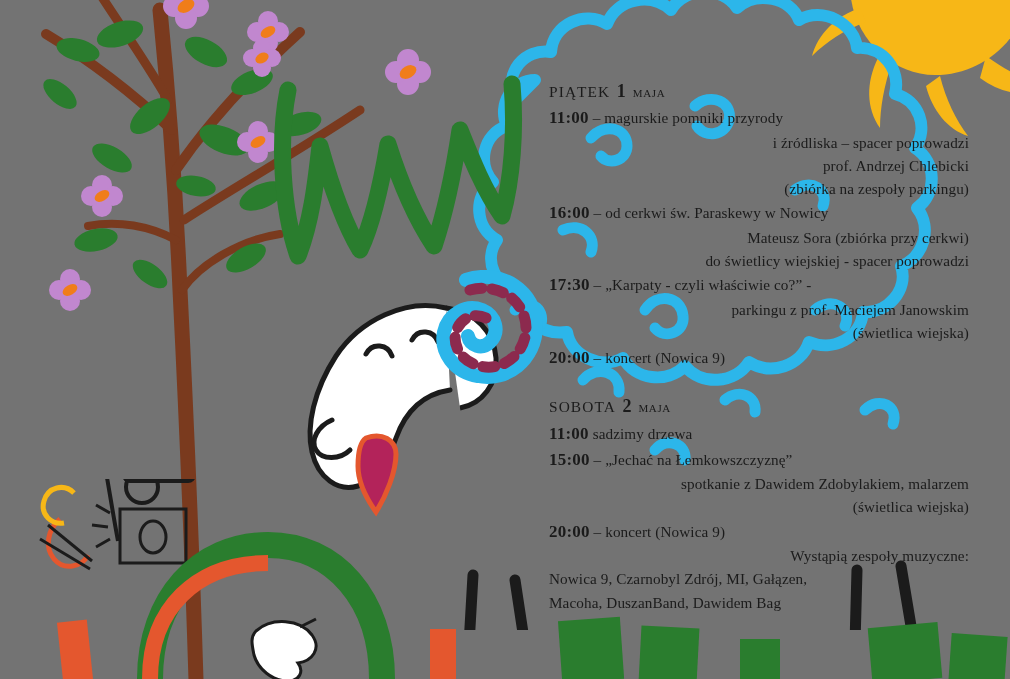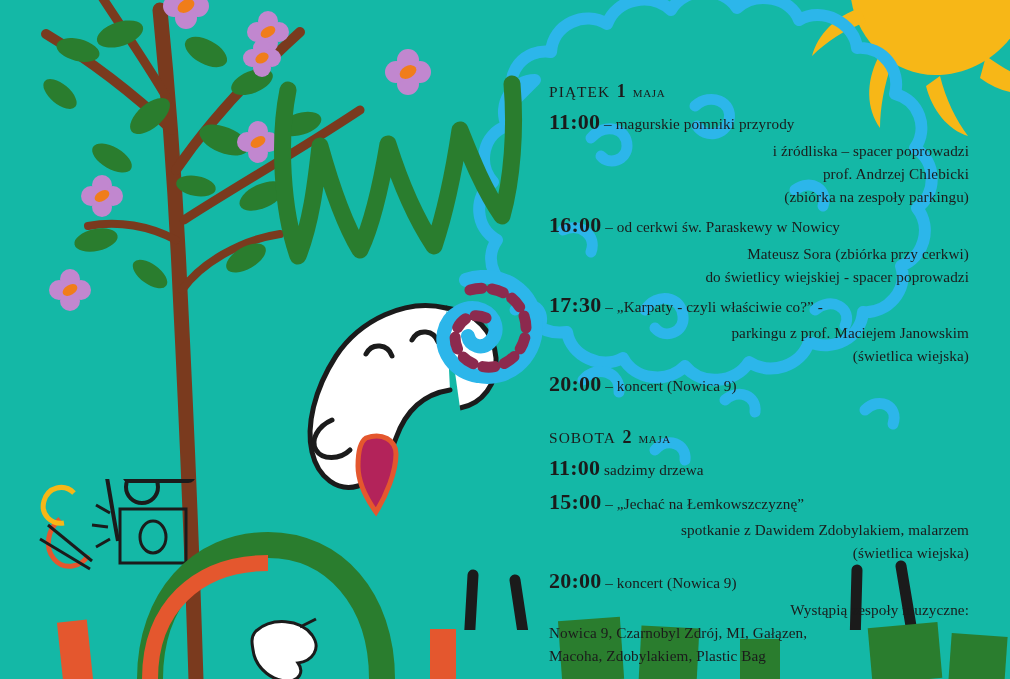--- a/index.html
+++ b/index.html
@@ -11,21 +11,21 @@
     height: 679px;
     overflow: hidden;
     background: #ffffff;
     font-family: "Liberation Serif", serif;
     position: relative;
   }
 
   .poster {
     position: absolute;
     inset: 0;
-    background: #14b8a6;
+    background: #737373;
     overflow: hidden;
   }
 
   
   .sun {
     position: absolute;
     right: -10px;
     top: -90px;
     width: 240px;
     height: 230px;
@@ -91,21 +91,21 @@
   }
   .day-head .dayname { letter-spacing: 1.1px; }
   .day-head .daynum {
     font-weight: bold;
     font-size: 18px;
     padding: 0 2px;
   }
   .entry { display: block; }
   .time {
     font-weight: bold;
-    font-size: 22px;
+    font-size: 17px;
     letter-spacing: 0.2px;
   }
   .cont { display: block; text-align: right; }
   .gap { height: 19px; }
   .bands { display: block; }
 </style>
 </head>
 <body>
 
 <div class="poster">
@@ -380,18 +380,18 @@
 
       <div class="entry">
         <span class="time">20:00</span>
         <span>–</span>
         <span>koncert (Nowica 9)</span>
       </div>
 
       <div>
         <span class="cont">Wystąpią zespoły muzyczne:</span>
         <span class="bands">Nowica 9, Czarnobyl Zdrój, MI, Gałązen,</span>
-        <span class="bands">Macoha, Zdobylakiem, Plastic Bag</span>
+        <span class="bands">Macoha, DuszanBand, Dawidem Bag</span>
       </div>
     </div>
 
   </div>
 </div>
 
 </body></html>

